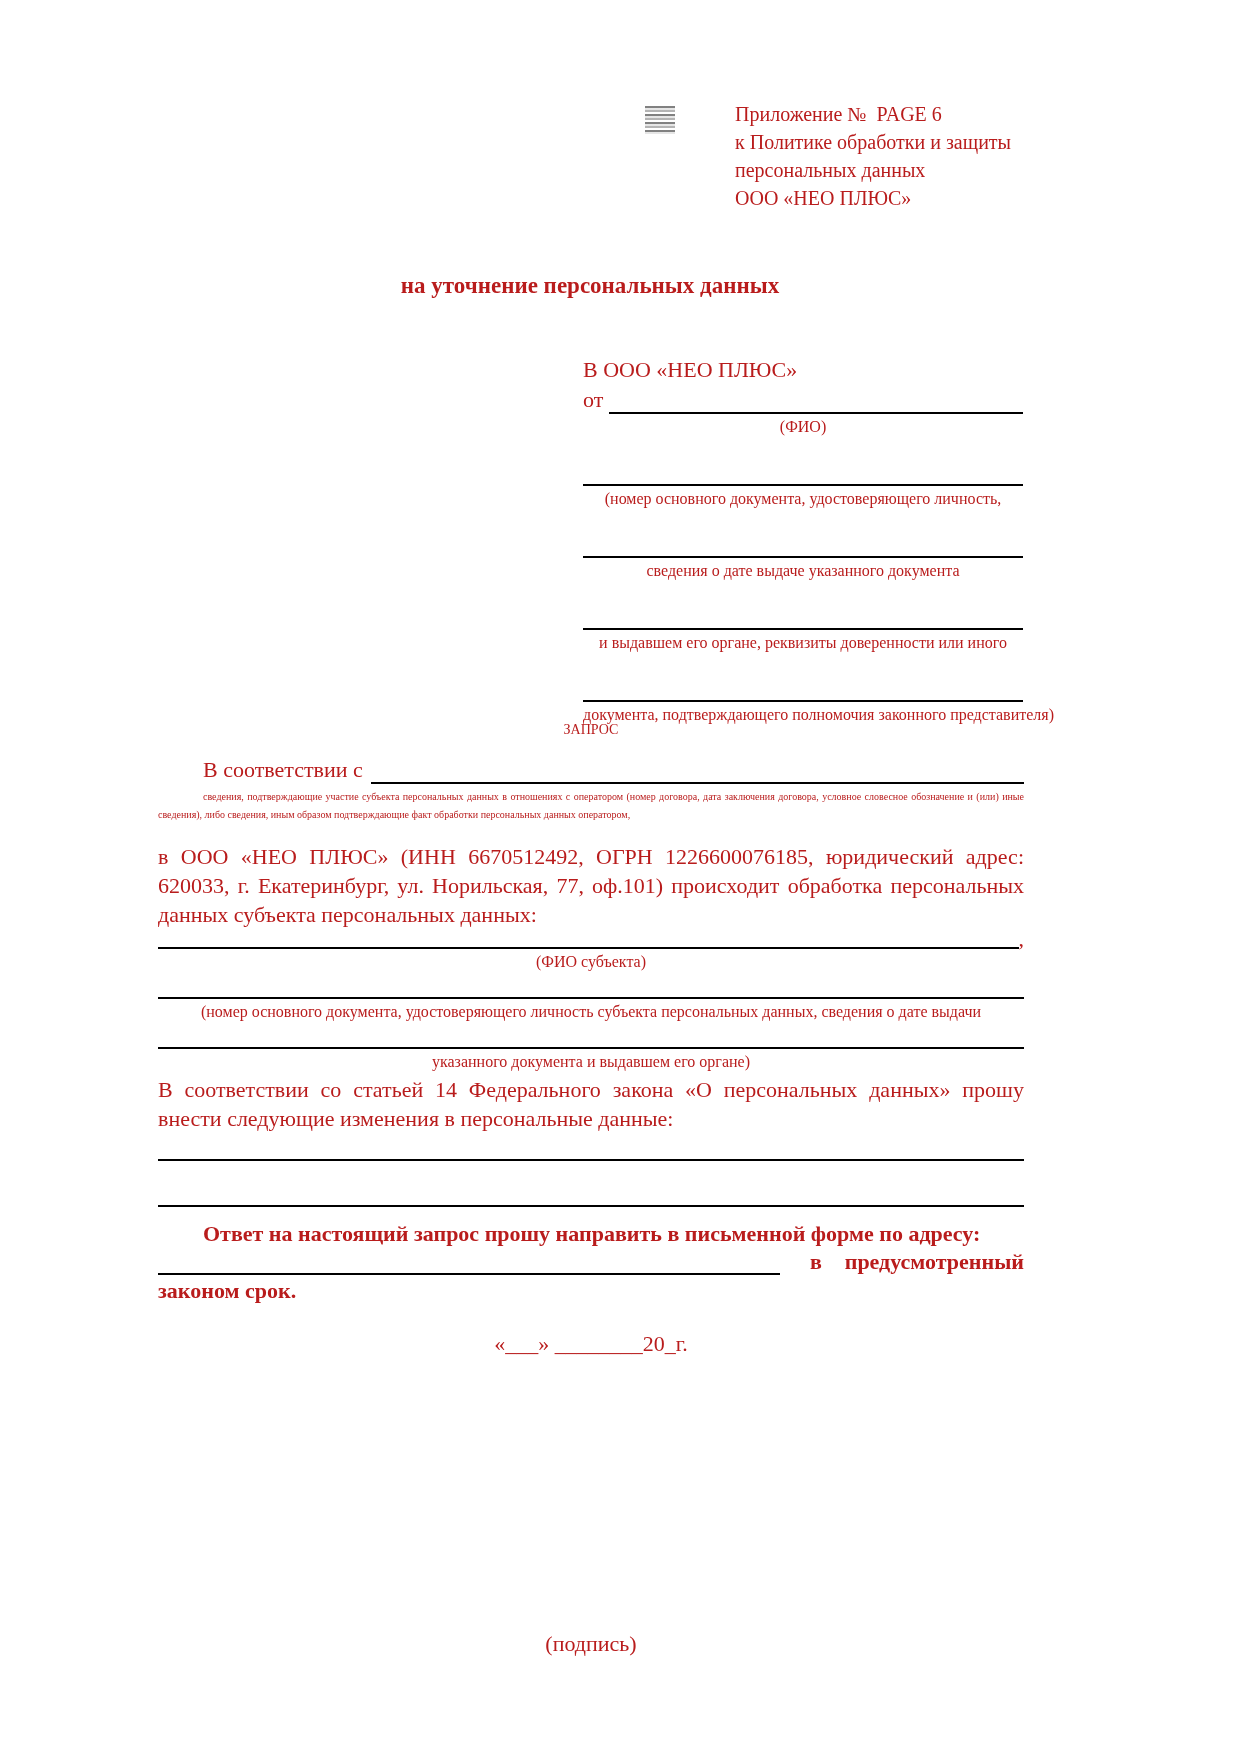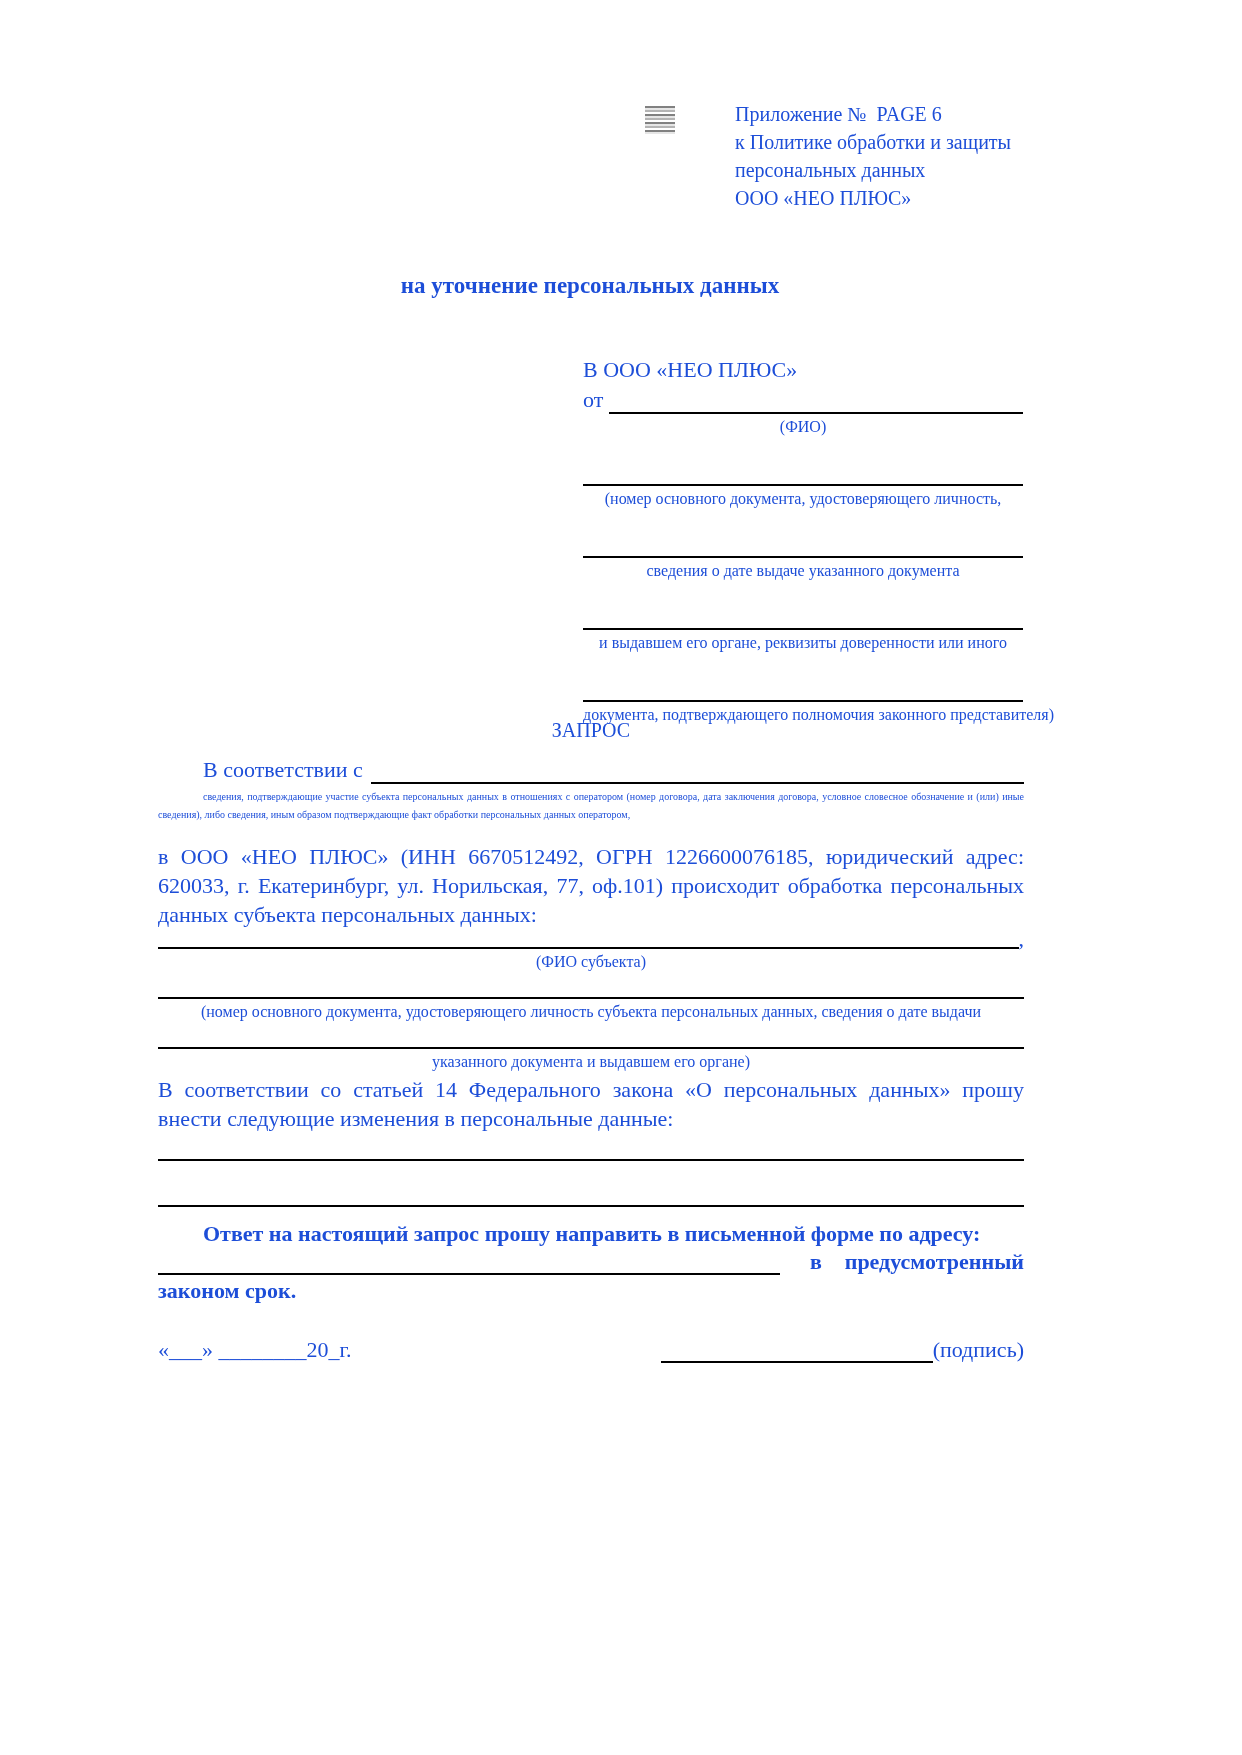--- a/index.html
+++ b/index.html
@@ -1,19 +1,19 @@
 <!DOCTYPE html>
 <html><head>
 <meta charset="utf-8">
 <style>
   html,body{margin:0;padding:0;background:#ffffff;}
   .page{
     position:relative;
     width:1242px;height:1755px;
-    background:#ffffff;color:#1d4ed8;
+    background:#ffffff;color:#b91c1c;
     font-family:"Liberation Serif", serif;
     overflow:hidden;
   }
   
   .smudge{
     position:absolute;left:645px;top:106px;width:30px;height:28px;
     background:repeating-linear-gradient(180deg,
       rgba(70,70,70,.8) 0 2px, rgba(190,190,190,.45) 2px 4px,
       rgba(120,120,120,.65) 4px 6px, rgba(255,255,255,0) 6px 8px);
     opacity:.85;
@@ -34,42 +34,42 @@
   .from-row{display:flex;align-items:flex-start;margin-top:2px;}
   .from-row .lbl{flex:0 0 auto;}
   .fill{border-bottom:2px solid #000;}
   .from-row .fill{flex:1;height:26px;margin-left:6px;}
   .cap{font-size:16px;line-height:19px;text-align:center;white-space:nowrap;padding-top:3px;}
   .addr-fill{height:26px;margin-top:22px;}
   .main{
     position:absolute;left:158px;top:716px;width:866px;
     font-size:22px;line-height:28px;
   }
-  .zapros{text-align:center;font-size:20px;line-height:28px;}
+  .zapros{text-align:center;font-size:14px;line-height:28px;}
   .intro-row{display:flex;align-items:flex-end;margin-top:12px;}
   .intro-row .lbl{flex:0 0 auto;padding-left:45px;}
   .intro-row .fill{flex:1;height:26px;margin-left:8px;}
   .fine{
     font-size:10px;line-height:18px;text-align:justify;text-indent:45px;
     margin-top:4px;
   }
   .para{text-align:justify;line-height:29px;margin-top:18px;}
   .subject-row{display:flex;align-items:flex-end;}
   .subject-row .fill{flex:1;height:14px;}
   .subject-row .suffix{flex:0 0 auto;line-height:20px;}
   .wide-fill{height:26px;}
   .law{margin-top:4px;}
   .blank1{height:26px;}
   .blank2{height:44px;}
   .answer1{font-weight:bold;margin-top:12px;line-height:30px;text-indent:45px;white-space:nowrap;}
   .answer2{display:flex;align-items:flex-end;font-weight:bold;line-height:26px;}
   .answer2 .fill{flex:0 0 622px;height:22px;}
   .answer2 .tail{flex:1;display:flex;justify-content:space-between;padding-left:30px;}
   .answer3{font-weight:bold;line-height:32px;}
-  .footer-row{display:flex;align-items:flex-end;margin-top:30px;line-height:26px;}
+  .footer-row{display:flex;align-items:center;margin-top:24px;line-height:26px;flex-direction:column;}
   .footer-row .date{flex:0 0 auto;}
   .footer-row .gap{flex:1;}
   .footer-row .fill{flex:0 0 272px;height:22px;}
   .footer-row .sig{flex:0 0 auto;}
 </style>
 </head>
 <body>
 
 <div class="page">
 

